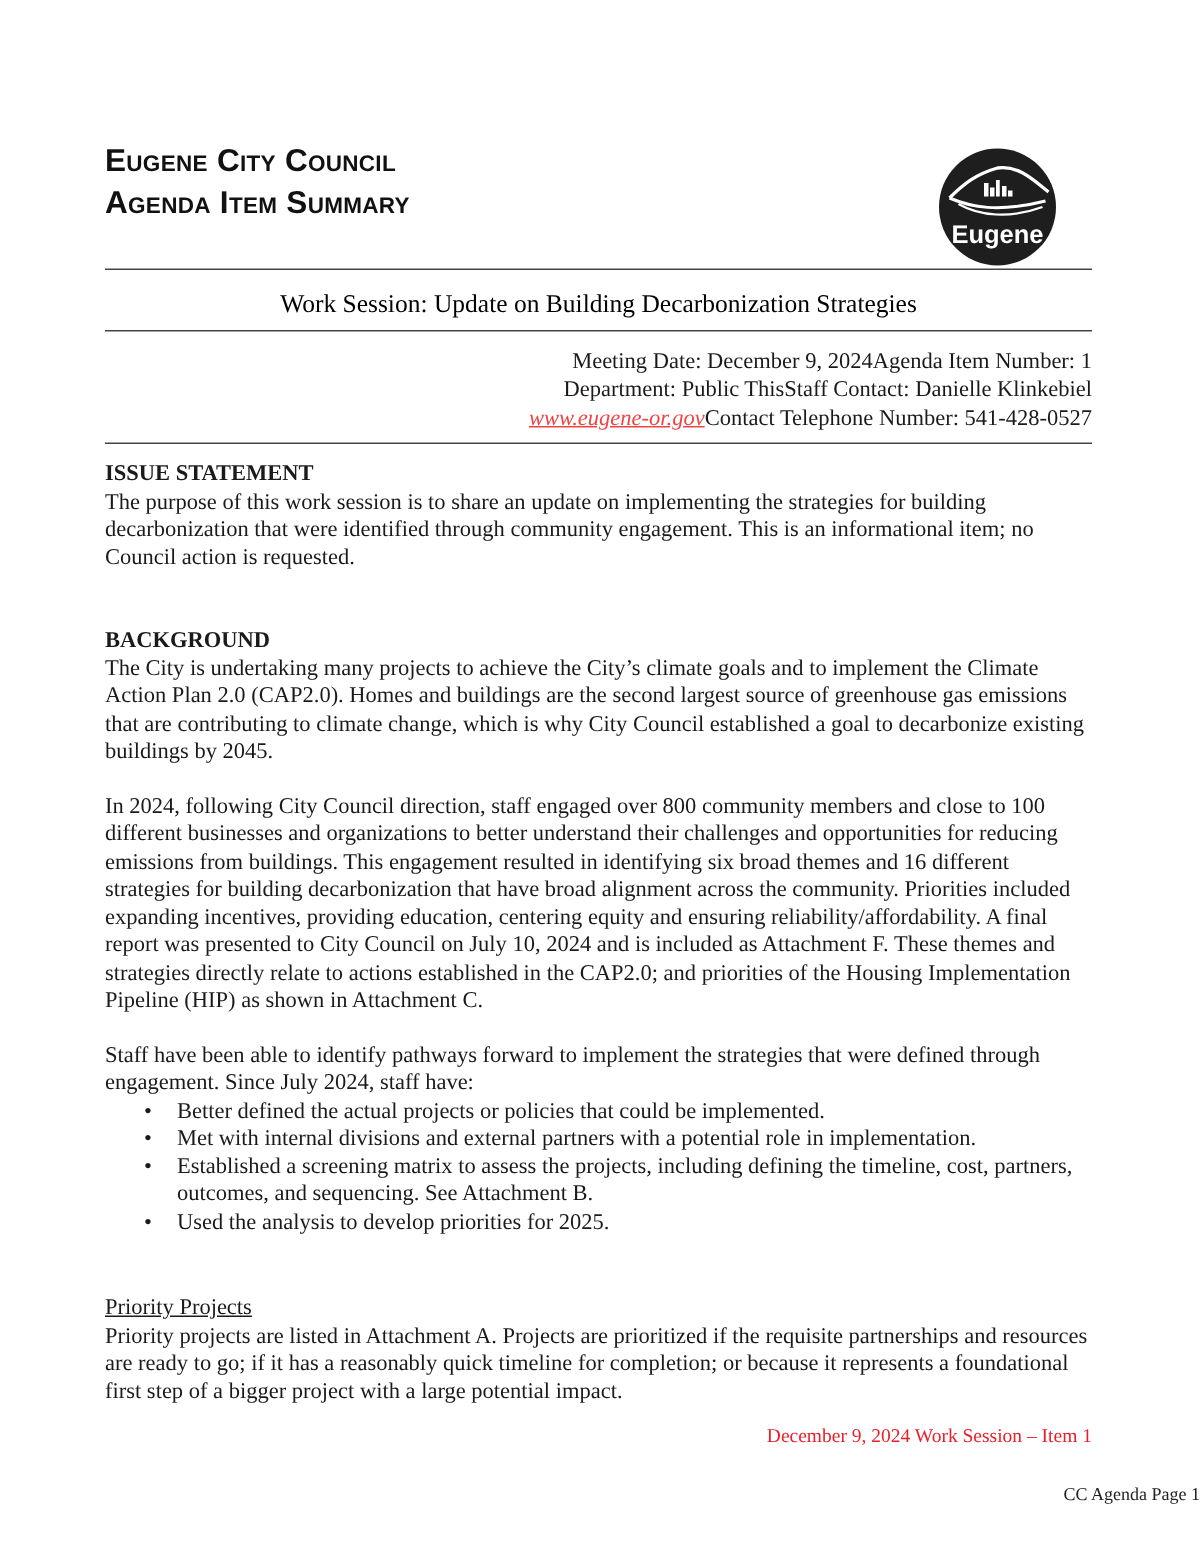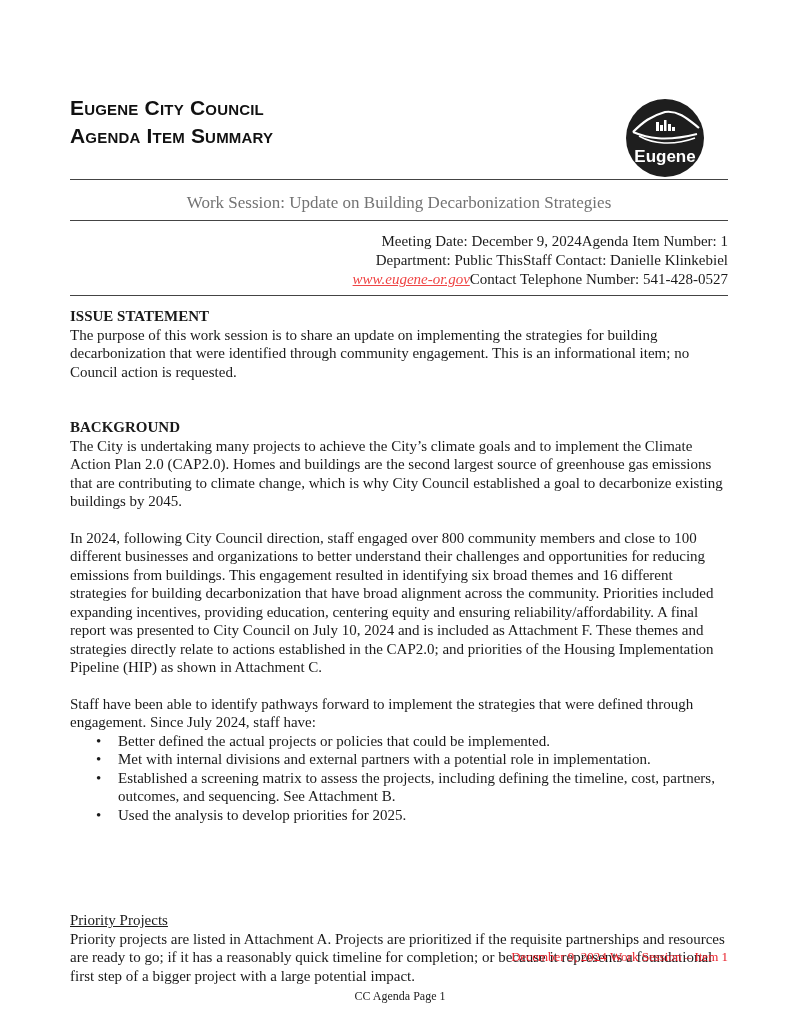--- a/index.html
+++ b/index.html
@@ -6,34 +6,34 @@
     body { width: 800px; height: 1035px; position: relative; overflow: hidden;
            font-family: "Liberation Serif", "DejaVu Serif", serif; color: #1a1a1a; }
     .page { position: absolute; left: 70px; top: 0; width: 658px; }
     .title-block { position: absolute; left: 0; top: 94px; }
     .title-line { font-family: "Liberation Sans", "DejaVu Sans", sans-serif; font-weight: bold;
                   font-size: 21px; letter-spacing: 0.2px; line-height: 28px; font-variant: small-caps;
                   color: #111; }
     .logo { position: absolute; left: 555px; top: 98px; width: 80px; height: 80px; }
     .rule { position: absolute; left: 0; width: 658px; height: 0; border-top: 1.5px solid #444; }
     .subtitle { position: absolute; left: 0; top: 192px; width: 658px; text-align: center;
-                font-size: 17px; line-height: 22px; color: #737373; }
+                font-size: 17px; line-height: 22px; color: #000000; }
     .meta { position: absolute; left: 0; top: 232px; width: 658px; font-size: 15px; line-height: 19px; }
     .meta-row { display: flex; justify-content: flex-end; height: 19px; }
     .link { color: #ef4444; font-style: italic; text-decoration: underline; }
     .section { position: absolute; left: 0; width: 658px; font-size: 15px; line-height: 18.5px; }
     .heading { font-weight: bold; }
     p { margin: 0; }
     ul { margin: 0; padding: 0; list-style: none; }
     li { position: relative; padding-left: 48px; }
     li::before { content: "•"; position: absolute; left: 26px; top: 0; }
     .underline { text-decoration: underline; }
     .footer-red { position: absolute; right: 72px; top: 949px; font-size: 13px; color: #e8202a;
                   font-family: "Liberation Serif", serif; }
-    .footer-page { position: absolute; left: 0; width: 800px; top: 989px; text-align: center;
+    .footer-page { position: absolute; left: 0; width: 800px; top: 989px; text-align: right;
                    font-size: 12px; color: #222; }
   </style>
 </head>
 <body>
 
 <div class="page">
 
   <div class="title-block">
     <div class="title-line">Eugene City Council</div>
     <div class="title-line">Agenda Item Summary</div>
@@ -88,21 +88,21 @@
     <p style="margin-top:18px;">In 2024, following City Council direction, staff engaged over 800 community members and close to 100 different businesses and organizations to better understand their challenges and opportunities for reducing emissions from buildings. This engagement resulted in identifying six broad themes and 16 different strategies for building decarbonization that have broad alignment across the community. Priorities included expanding incentives, providing education, centering equity and ensuring reliability/affordability. A final report was presented to City Council on July 10, 2024 and is included as Attachment F. These themes and strategies directly relate to actions established in the CAP2.0; and priorities of the Housing Implementation Pipeline (HIP) as shown in Attachment C.</p>
     <p style="margin-top:18px;">Staff have been able to identify pathways forward to implement the strategies that were defined through engagement. Since July 2024, staff have:</p>
     <ul>
       <li>Better defined the actual projects or policies that could be implemented.</li>
       <li>Met with internal divisions and external partners with a potential role in implementation.</li>
       <li>Established a screening matrix to assess the projects, including defining the timeline, cost, partners, outcomes, and sequencing. See Attachment B.</li>
       <li>Used the analysis to develop priorities for 2025.</li>
     </ul>
   </div>
 
-  <div class="section" style="top:863px;margin-top:48px;">
+  <div class="section" style="top:863px;">
     <div class="underline">Priority Projects</div>
     <p>Priority projects are listed in Attachment A. Projects are prioritized if the requisite partnerships and resources are ready to go; if it has a reasonably quick timeline for completion; or because it represents a foundational first step of a bigger project with a large potential impact.</p>
   </div>
 
 </div>
 
 <div class="footer-red">December 9, 2024 Work Session – Item 1</div>
 <div class="footer-page">CC Agenda Page 1</div>
 
 </body></html>

